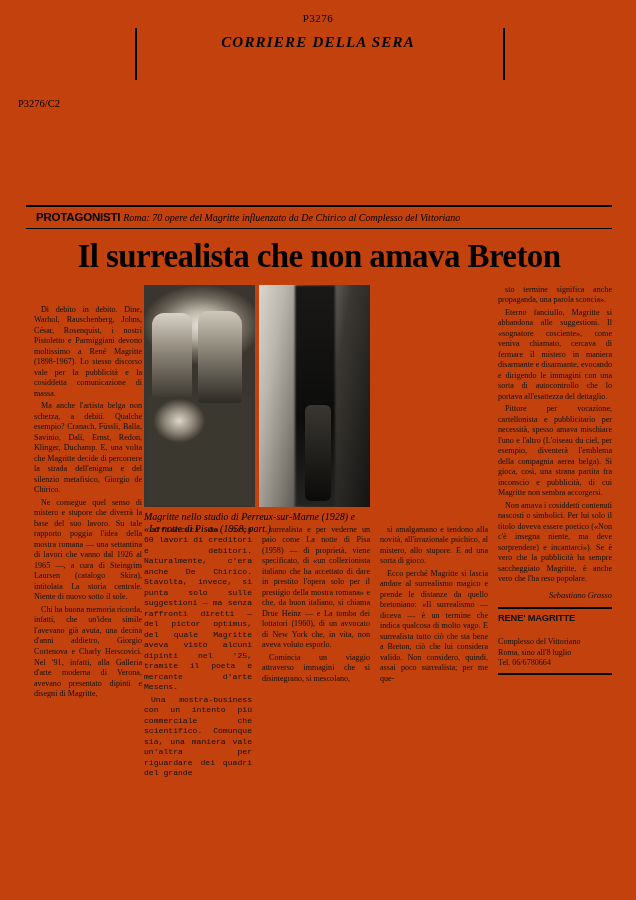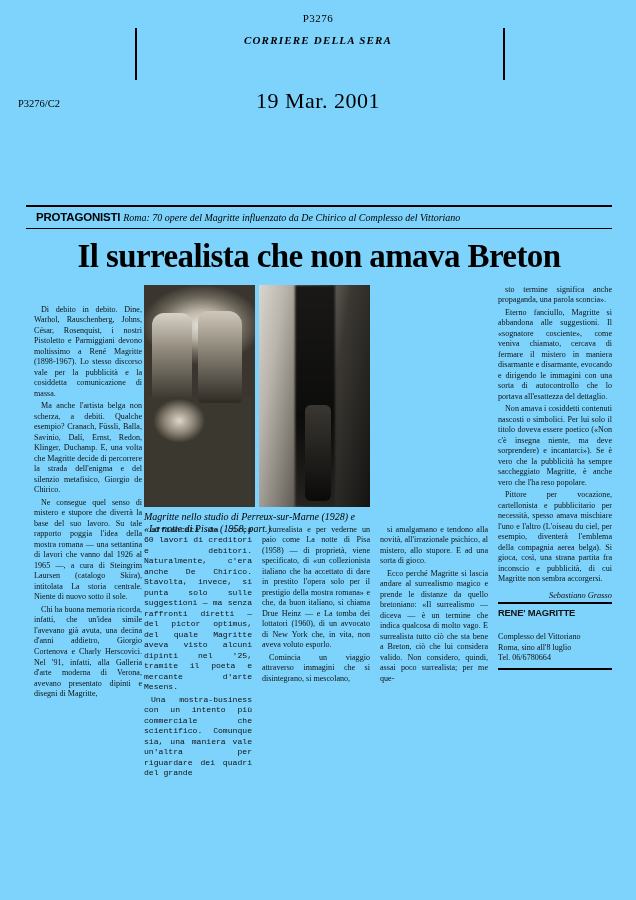--- a/index.html
+++ b/index.html
@@ -12,21 +12,21 @@
     height: 900px;
     font-family: "Liberation Serif", serif;
     color: #000;
     position: relative;
     overflow: hidden;
   }
   .page {
     position: relative;
     width: 636px;
     height: 900px;
-    background: #7dd3fc;
+    background: #c2410c;
   }
 
   
   .hdr-code {
     position: absolute;
     top: 12px;
     left: 0;
     width: 636px;
     text-align: center;
     font-family: "Liberation Serif", serif;
@@ -35,21 +35,21 @@
   }
   .hdr-masthead {
     position: absolute;
     top: 34px;
     left: 0;
     width: 636px;
     text-align: center;
     font-family: "Liberation Serif", serif;
     font-weight: bold;
     font-style: italic;
-    font-size: 11px;
+    font-size: 15px;
     letter-spacing: 1.2px;
   }
   .hdr-rules {
     position: absolute;
     top: 28px;
     left: 135px;
     width: 366px;
     height: 52px;
     border-left: 2px solid #000;
     border-right: 2px solid #000;
@@ -212,20 +212,21 @@
     line-height: 1.25;
     text-align: left;
   }
 
   
   .signature {
     text-align: right;
     font-style: italic;
     font-size: 8.4px;
     margin-top: 6px;
+    margin-bottom: 5px;
   }
   .infobox {
     border-top: 2px solid #000;
     border-bottom: 2px solid #000;
     padding: 3px 0 4px 0;
   }
   .infobox .ib-title {
     font-family: "Liberation Sans", sans-serif;
     font-weight: bold;
     font-size: 9.4px;
@@ -238,21 +239,20 @@
   }
 </style>
 </head>
 <body>
 
 <div class="page">
 
   <div class="hdr-code">P3276</div>
   <div class="hdr-rules"></div>
   <div class="hdr-masthead">CORRIERE DELLA SERA</div>
-  <div class="hdr-date">19 Mar. 2001</div>
   <div class="hdr-refcode">P3276/C2</div>
 
   <div class="article">
 
     <div class="kicker-rule-top"></div>
     <div class="kicker">
       <span class="tag">PROTAGONISTI</span>
       <span class="sub">Roma: 70 opere del Magritte influenzato da De Chirico al Complesso del Vittoriano</span>
     </div>
     <div class="kicker-rule-bot"></div>
@@ -287,22 +287,22 @@
       </div>
 
       <div class="col" id="c4">
         <p class="noind">si amalgamano e tendono alla novità, all'irrazionale psichico, al mistero, allo stupore. E ad una sorta di gioco.</p>
         <p>Ecco perché Magritte si lascia andare al surrealismo magico e prende le distanze da quello bretoniano: «Il surrealismo — diceva — è un termine che indica qualcosa di molto vago. E surrealista tutto ciò che sta bene a Breton, ciò che lui considera valido. Non considero, quindi, assai poco surrealista; per me que-</p>
       </div>
 
       <div class="col" id="c5">
         <p class="noind">sto termine significa anche propaganda, una parola sconcia».</p>
         <p>Eterno fanciullo, Magritte si abbandona alle suggestioni. Il «sognatore cosciente», come veniva chiamato, cercava di fermare il mistero in maniera disarmante e disarmante, evocando e dirigendo le immagini con una sorta di autocontrollo che lo portava all'esattezza del dettaglio.</p>
+        <p>Pittore per vocazione, cartellonista e pubblicitario per necessità, spesso amava mischiare l'uno e l'altro (L'oiseau du ciel, per esempio, diventerà l'emblema della compagnia aerea belga). Si gioca, così, una strana partita fra inconscio e pubblicità, di cui Magritte non sembra accorgersi.</p>
         <p>Non amava i cosiddetti contenuti nascosti o simbolici. Per lui solo il titolo doveva essere poetico («Non c'è insegna niente, ma deve sorprendere) e incantarci»). Se è vero che la pubblicità ha sempre saccheggiato Magritte, è anche vero che l'ha reso popolare.</p>
-        <p>Pittore per vocazione, cartellonista e pubblicitario per necessità, spesso amava mischiare l'uno e l'altro (L'oiseau du ciel, per esempio, diventerà l'emblema della compagnia aerea belga). Si gioca, così, una strana partita fra inconscio e pubblicità, di cui Magritte non sembra accorgersi.</p>
 
         <div class="signature">Sebastiano Grasso</div>
 
         <div class="infobox">
           <div class="ib-title">RENE' MAGRITTE</div>
           <div class="ib-line">Complesso del Vittoriano</div>
           <div class="ib-line">Roma, sino all'8 luglio</div>
           <div class="ib-line">Tel. 06/6780664</div>
         </div>
       </div>

